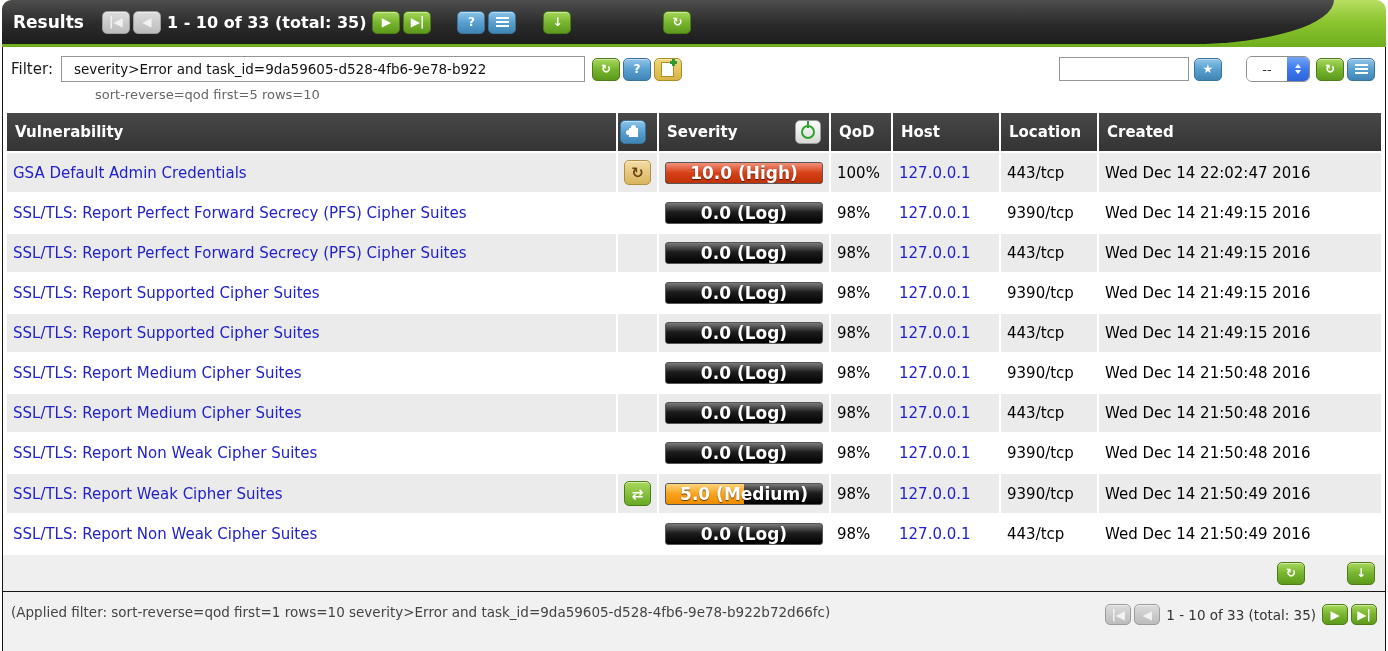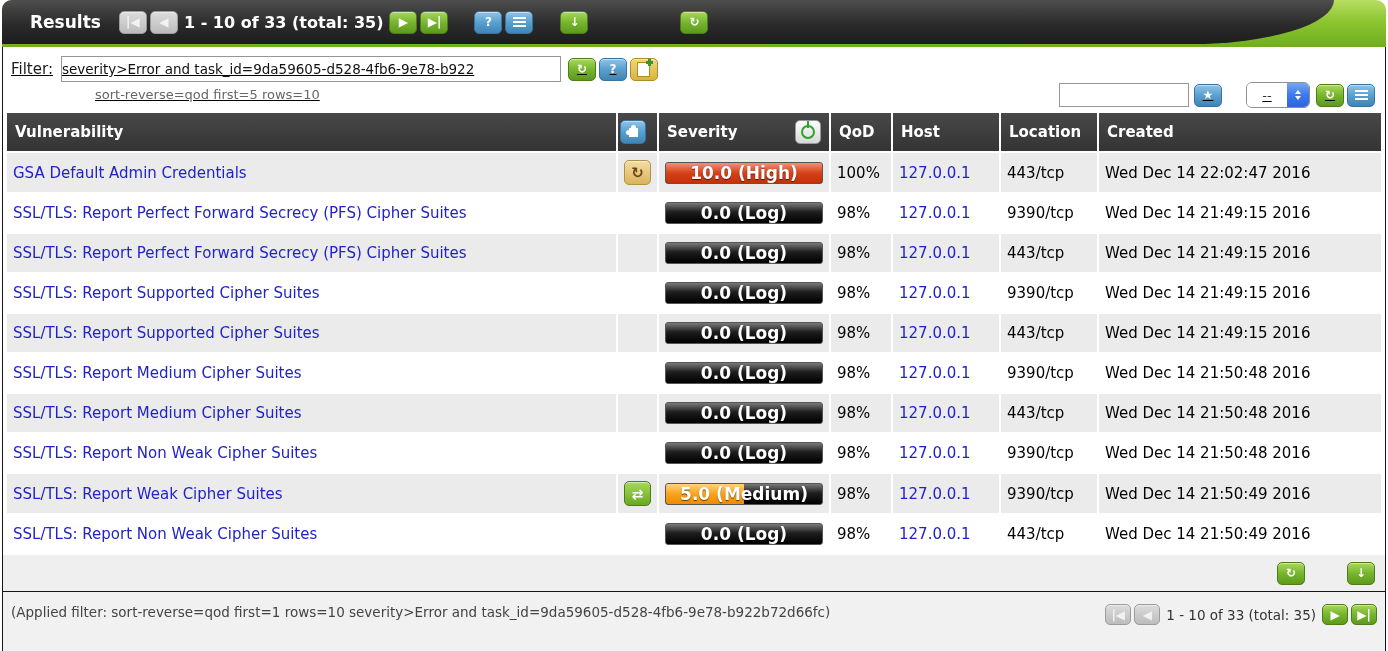--- a/index.html
+++ b/index.html
@@ -5,21 +5,21 @@
   html,body{margin:0;padding:0;width:1388px;height:651px;overflow:hidden;background:#fff;
     font-family:"DejaVu Sans","Liberation Sans",sans-serif;}
   .page{width:1384px;margin:0 2px;}
 
   
   .titlebar{position:relative;height:47px;border-radius:10px 10px 0 0;
     background:linear-gradient(180deg,#b8dd62 0%,#8cc630 45%,#6fae1e 100%);}
   .titlebar-dark{position:absolute;left:0;top:0;bottom:3px;width:calc(100% - 52px);
     background:linear-gradient(180deg,#4e4e4e 0%,#2b2b2b 55%,#1c1c1c 100%);
     border-top-left-radius:10px;border-bottom-right-radius:150px 46px;}
-  .titlebar-content{position:relative;z-index:2;display:flex;align-items:center;height:44px;padding-left:28px;border-radius:15px;}
+  .titlebar-content{position:relative;z-index:2;display:flex;align-items:center;height:44px;padding-left:11px;border-radius:15px;}
   .tb-title{color:#fff;font-weight:bold;font-size:17px;margin-right:18px;}
   .tb-count{color:#fff;font-weight:bold;font-size:16px;margin:0 6px;}
 
   
   .btn{display:inline-flex;align-items:center;justify-content:center;width:26px;height:21px;
     border-radius:5px;border:1px solid #777;font-weight:bold;font-size:11px;line-height:1;
     box-shadow:inset 0 1px 0 rgba(255,255,255,.45);cursor:pointer;flex:none;}
   .btn-green{background:linear-gradient(180deg,#a8d85c 0%,#77b52e 50%,#5d9a1d 100%);border-color:#4c7d16;color:#fff;}
   .btn-gray{background:linear-gradient(180deg,#dcdcdc 0%,#bcbcbc 100%);border-color:#9c9c9c;color:#f2f2f2;}
   .btn-blue{background:linear-gradient(180deg,#8ec4e8 0%,#58a0cf 50%,#3f85b5 100%);border-color:#3a749c;color:#fff;}
@@ -55,24 +55,24 @@
   .miniselect .val{display:flex;align-items:center;justify-content:center;width:40px;background:#fff;font-size:13px;color:#333;}
   .miniselect .chev{display:flex;flex-direction:column;align-items:center;justify-content:center;gap:2px;width:22px;
     background:linear-gradient(180deg,#76a6f7 0%,#3c79f0 50%,#2f64da 100%);}
   .miniselect .chev .tri-up{border-bottom-color:#fff;border-left-width:3px;border-right-width:3px;border-bottom-width:4px;}
   .miniselect .chev .tri-down{border-top-color:#fff;border-left-width:3px;border-right-width:3px;border-top-width:4px;}
 
   
   .content{border:1px solid #151515;border-top:none;}
 
   
-  .filterbar{padding:9px 10px 2px 8px;display:flex;align-items:flex-end;text-decoration:underline;}
+  .filterbar{padding:9px 10px 2px 8px;display:flex;align-items:flex-start;}
   .filter-left{display:flex;align-items:center;}
   .filter-label{font-size:15px;color:#1c1c1c;margin-right:8px;}
-  .filter-input{width:498px;height:24px;border:1px solid #969696;font-size:13.5px;padding:0 0;color:#111;
+  .filter-input{width:498px;height:24px;border:1px solid #969696;font-size:13.5px;padding:0 12px;color:#111;
     font-family:"DejaVu Sans","Liberation Sans",sans-serif;}
   .filter-sub{font-size:13px;color:#666;margin:5px 0 6px 84px;}
   .filter-right{margin-left:auto;display:flex;align-items:center;}
   .name-input{width:118px;height:22px;border:1px solid #969696;font-size:13px;padding:0 5px;}
 
   
   table.results{width:calc(100% - 4px);margin:1px 2px 0 2px;border-collapse:separate;border-spacing:2px;}
   table.results th{background:linear-gradient(180deg,#484848,#343434);color:#fff;font-size:15px;font-weight:bold;
     text-align:left;padding:7px 8px;height:22px;cursor:pointer;}
   th.th-sev{padding-right:5px;}

